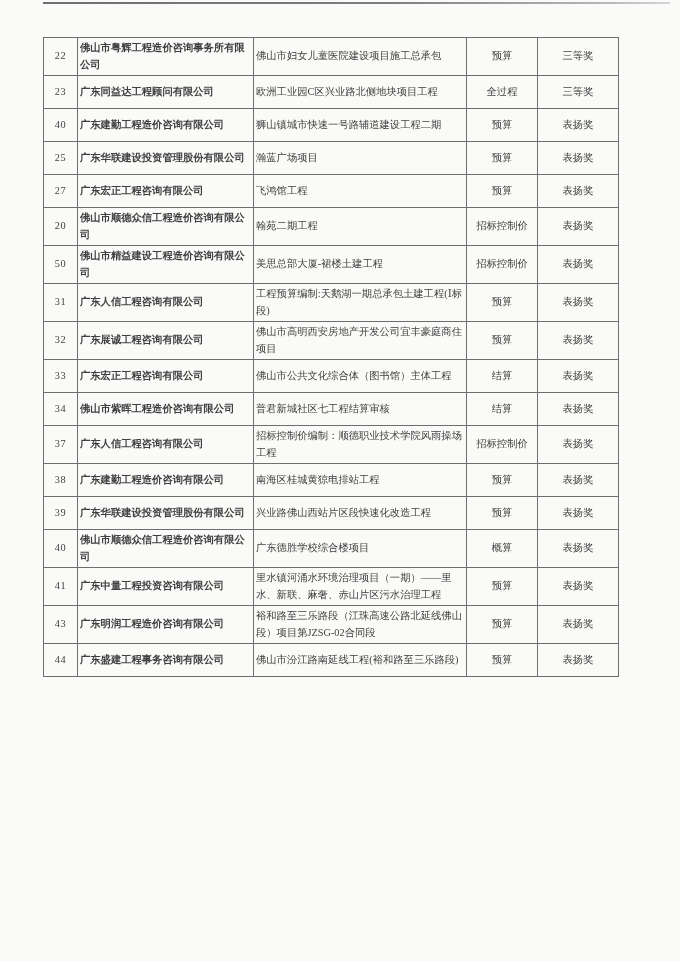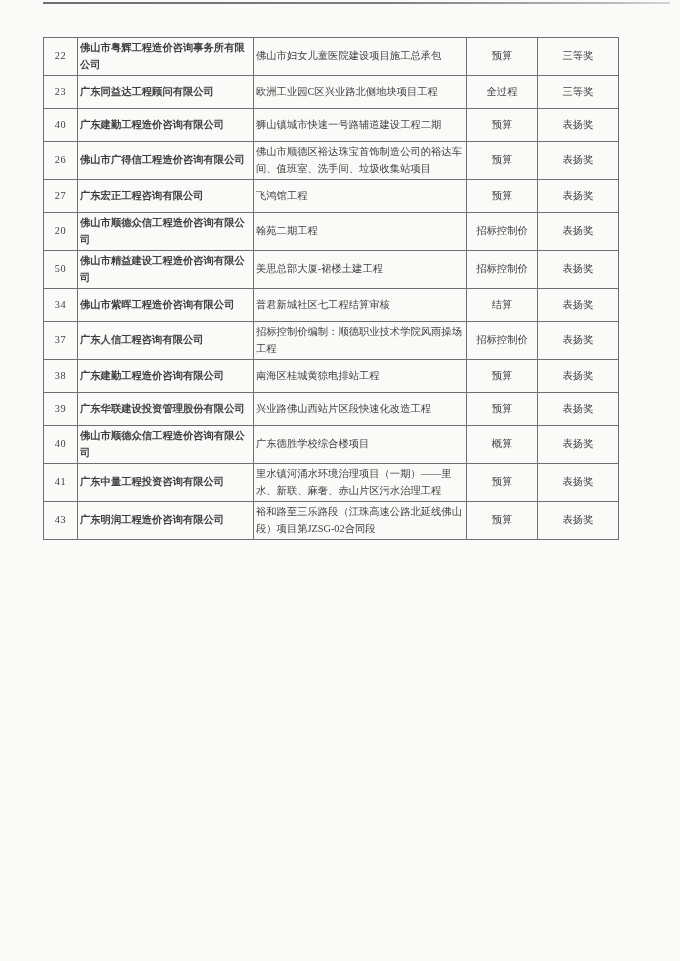--- a/index.html
+++ b/index.html
@@ -99,23 +99,23 @@
     <td class="c-award">三等奖</td>
   </tr>
         <tr class="row">
     <td class="c-no">40</td>
     <td class="c-company">广东建勤工程造价咨询有限公司</td>
     <td class="c-project">狮山镇城市快速一号路辅道建设工程二期</td>
     <td class="c-type">预算</td>
     <td class="c-award">表扬奖</td>
   </tr>
         <tr class="row">
-    <td class="c-no">26</td>
-    <td class="c-company">佛山市广得信工程造价咨询有限公司</td>
-    <td class="c-project">佛山市顺德区裕达珠宝首饰制造公司的裕达车间、值班室、洗手间、垃圾收集站项目</td>
+    <td class="c-no">25</td>
+    <td class="c-company">广东华联建设投资管理股份有限公司</td>
+    <td class="c-project">瀚蓝广场项目</td>
     <td class="c-type">预算</td>
     <td class="c-award">表扬奖</td>
   </tr>
         <tr class="row">
     <td class="c-no">27</td>
     <td class="c-company">广东宏正工程咨询有限公司</td>
     <td class="c-project">飞鸿馆工程</td>
     <td class="c-type">预算</td>
     <td class="c-award">表扬奖</td>
   </tr>
@@ -127,20 +127,41 @@
     <td class="c-award">表扬奖</td>
   </tr>
         <tr class="row">
     <td class="c-no">50</td>
     <td class="c-company">佛山市精益建设工程造价咨询有限公司</td>
     <td class="c-project">美思总部大厦-裙楼土建工程</td>
     <td class="c-type">招标控制价</td>
     <td class="c-award">表扬奖</td>
   </tr>
         <tr class="row">
+    <td class="c-no">31</td>
+    <td class="c-company">广东人信工程咨询有限公司</td>
+    <td class="c-project">工程预算编制:天鹅湖一期总承包土建工程(Ⅰ标段)</td>
+    <td class="c-type">预算</td>
+    <td class="c-award">表扬奖</td>
+  </tr>
+        <tr class="row">
+    <td class="c-no">32</td>
+    <td class="c-company">广东展诚工程咨询有限公司</td>
+    <td class="c-project">佛山市高明西安房地产开发公司宜丰豪庭商住项目</td>
+    <td class="c-type">预算</td>
+    <td class="c-award">表扬奖</td>
+  </tr>
+        <tr class="row">
+    <td class="c-no">33</td>
+    <td class="c-company">广东宏正工程咨询有限公司</td>
+    <td class="c-project">佛山市公共文化综合体（图书馆）主体工程</td>
+    <td class="c-type">结算</td>
+    <td class="c-award">表扬奖</td>
+  </tr>
+        <tr class="row">
     <td class="c-no">34</td>
     <td class="c-company">佛山市紫晖工程造价咨询有限公司</td>
     <td class="c-project">普君新城社区七工程结算审核</td>
     <td class="c-type">结算</td>
     <td class="c-award">表扬奖</td>
   </tr>
         <tr class="row">
     <td class="c-no">37</td>
     <td class="c-company">广东人信工程咨询有限公司</td>
     <td class="c-project">招标控制价编制：顺德职业技术学院风雨操场工程</td>
@@ -172,18 +193,25 @@
     <td class="c-no">41</td>
     <td class="c-company">广东中量工程投资咨询有限公司</td>
     <td class="c-project">里水镇河涌水环境治理项目（一期）——里水、新联、麻奢、赤山片区污水治理工程</td>
     <td class="c-type">预算</td>
     <td class="c-award">表扬奖</td>
   </tr>
         <tr class="row">
     <td class="c-no">43</td>
     <td class="c-company">广东明润工程造价咨询有限公司</td>
     <td class="c-project">裕和路至三乐路段（江珠高速公路北延线佛山段）项目第JZSG-02合同段</td>
+    <td class="c-type">预算</td>
+    <td class="c-award">表扬奖</td>
+  </tr>
+        <tr class="row">
+    <td class="c-no">44</td>
+    <td class="c-company">广东盛建工程事务咨询有限公司</td>
+    <td class="c-project">佛山市汾江路南延线工程(裕和路至三乐路段)</td>
     <td class="c-type">预算</td>
     <td class="c-award">表扬奖</td>
   </tr>
       </tbody>
   </table>
 </div>
 
 </body></html>

